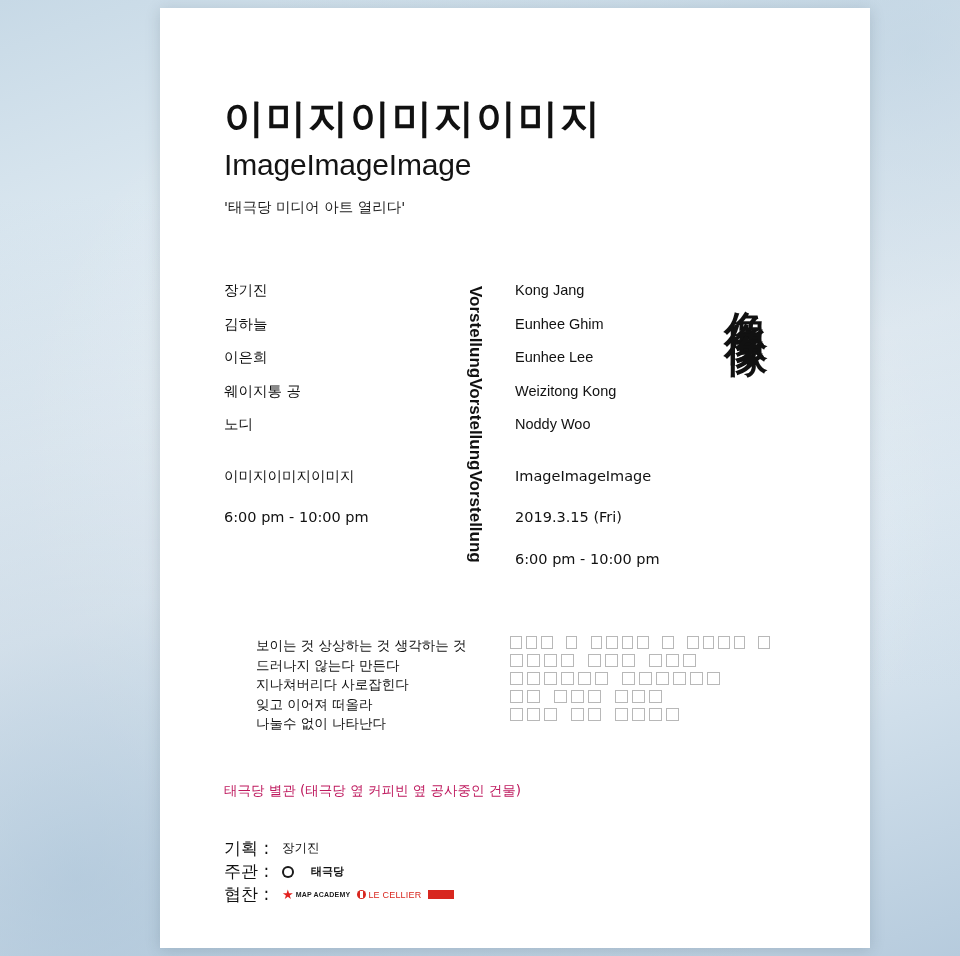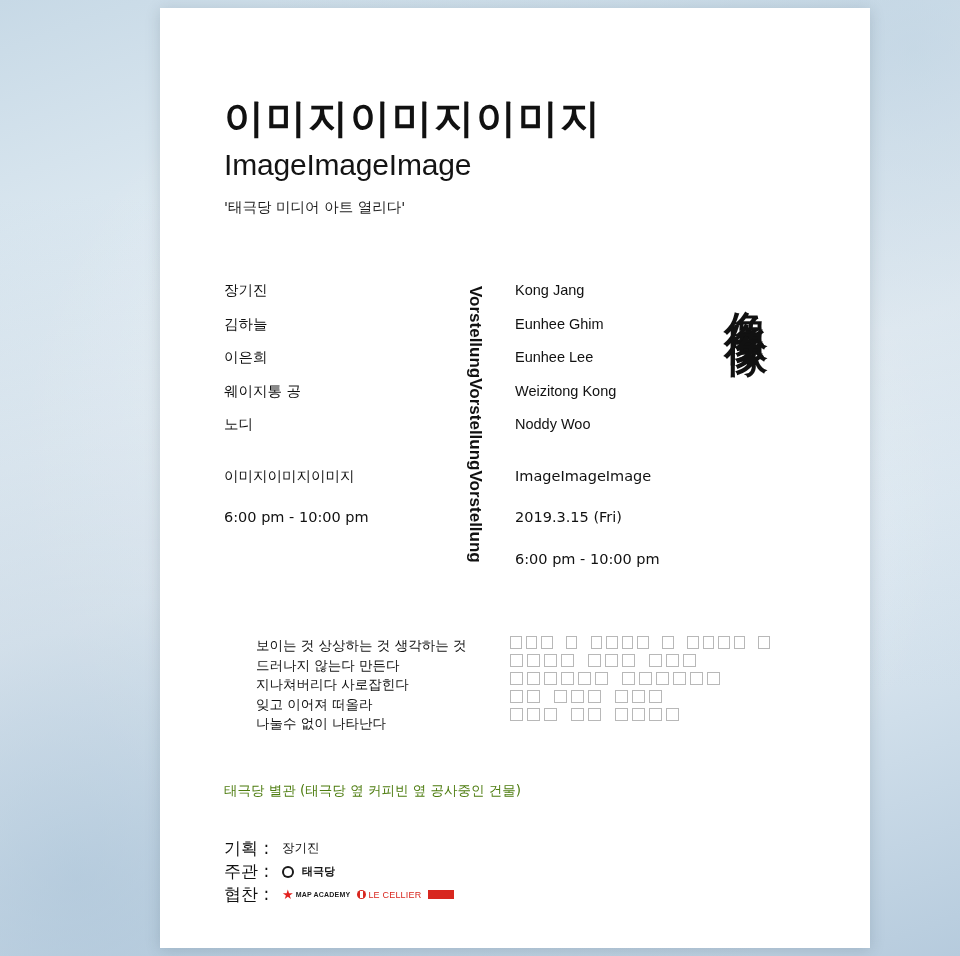--- a/index.html
+++ b/index.html
@@ -197,21 +197,21 @@
   
   #venue {
     position: absolute;
     left: 64px;
     top: 772px;
     width: 420px;
   }
   .venue-line {
     font-family: "DejaVu Sans", sans-serif;
     font-size: 13.5px;
-    color: #4d7c0f;
+    color: #be185d;
     line-height: 1.55;
   }
 
   
   #credits {
     position: absolute;
     left: 64px;
     top: 830px;
     width: 420px;
   }
@@ -230,21 +230,21 @@
   }
   .credit-value {
     font-family: "DejaVu Sans", sans-serif;
     font-size: 12.5px;
     color: #111;
   }
 
   .logo-taegukdang {
     display: inline-flex;
     align-items: center;
-    gap: 8px;
+    gap: 17px;
   }
   .logo-dot {
     width: 12px;
     height: 12px;
     border-radius: 50%;
     background: #1a1a1a;
     position: relative;
     flex: 0 0 12px;
   }
   .logo-dot:after {

